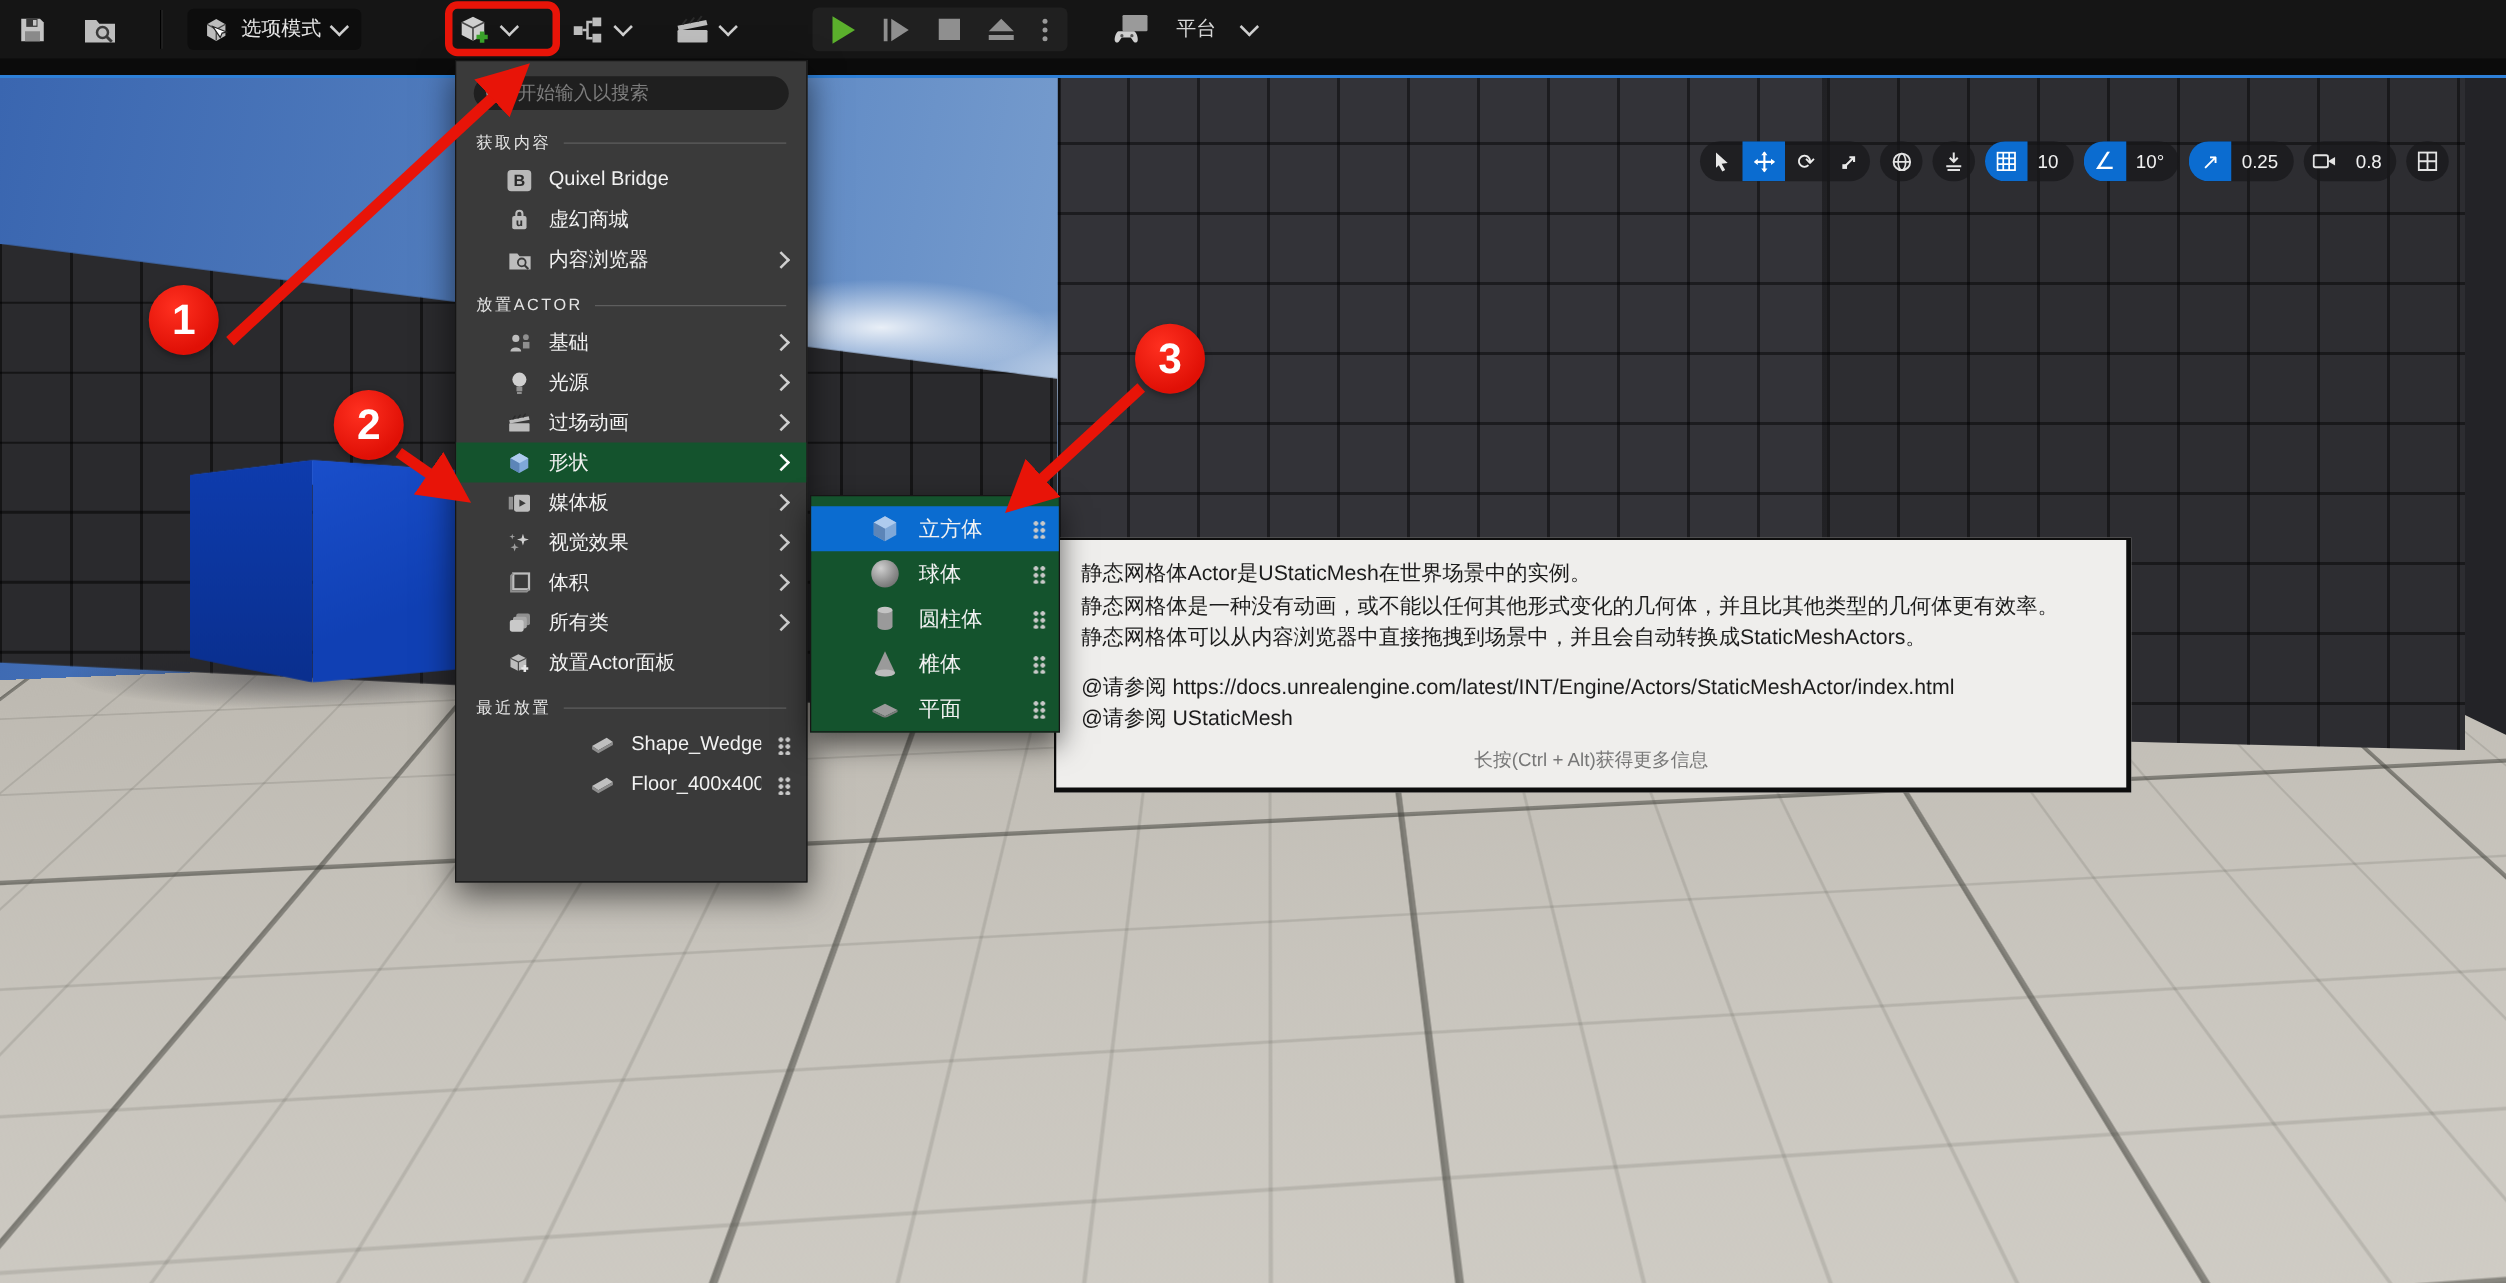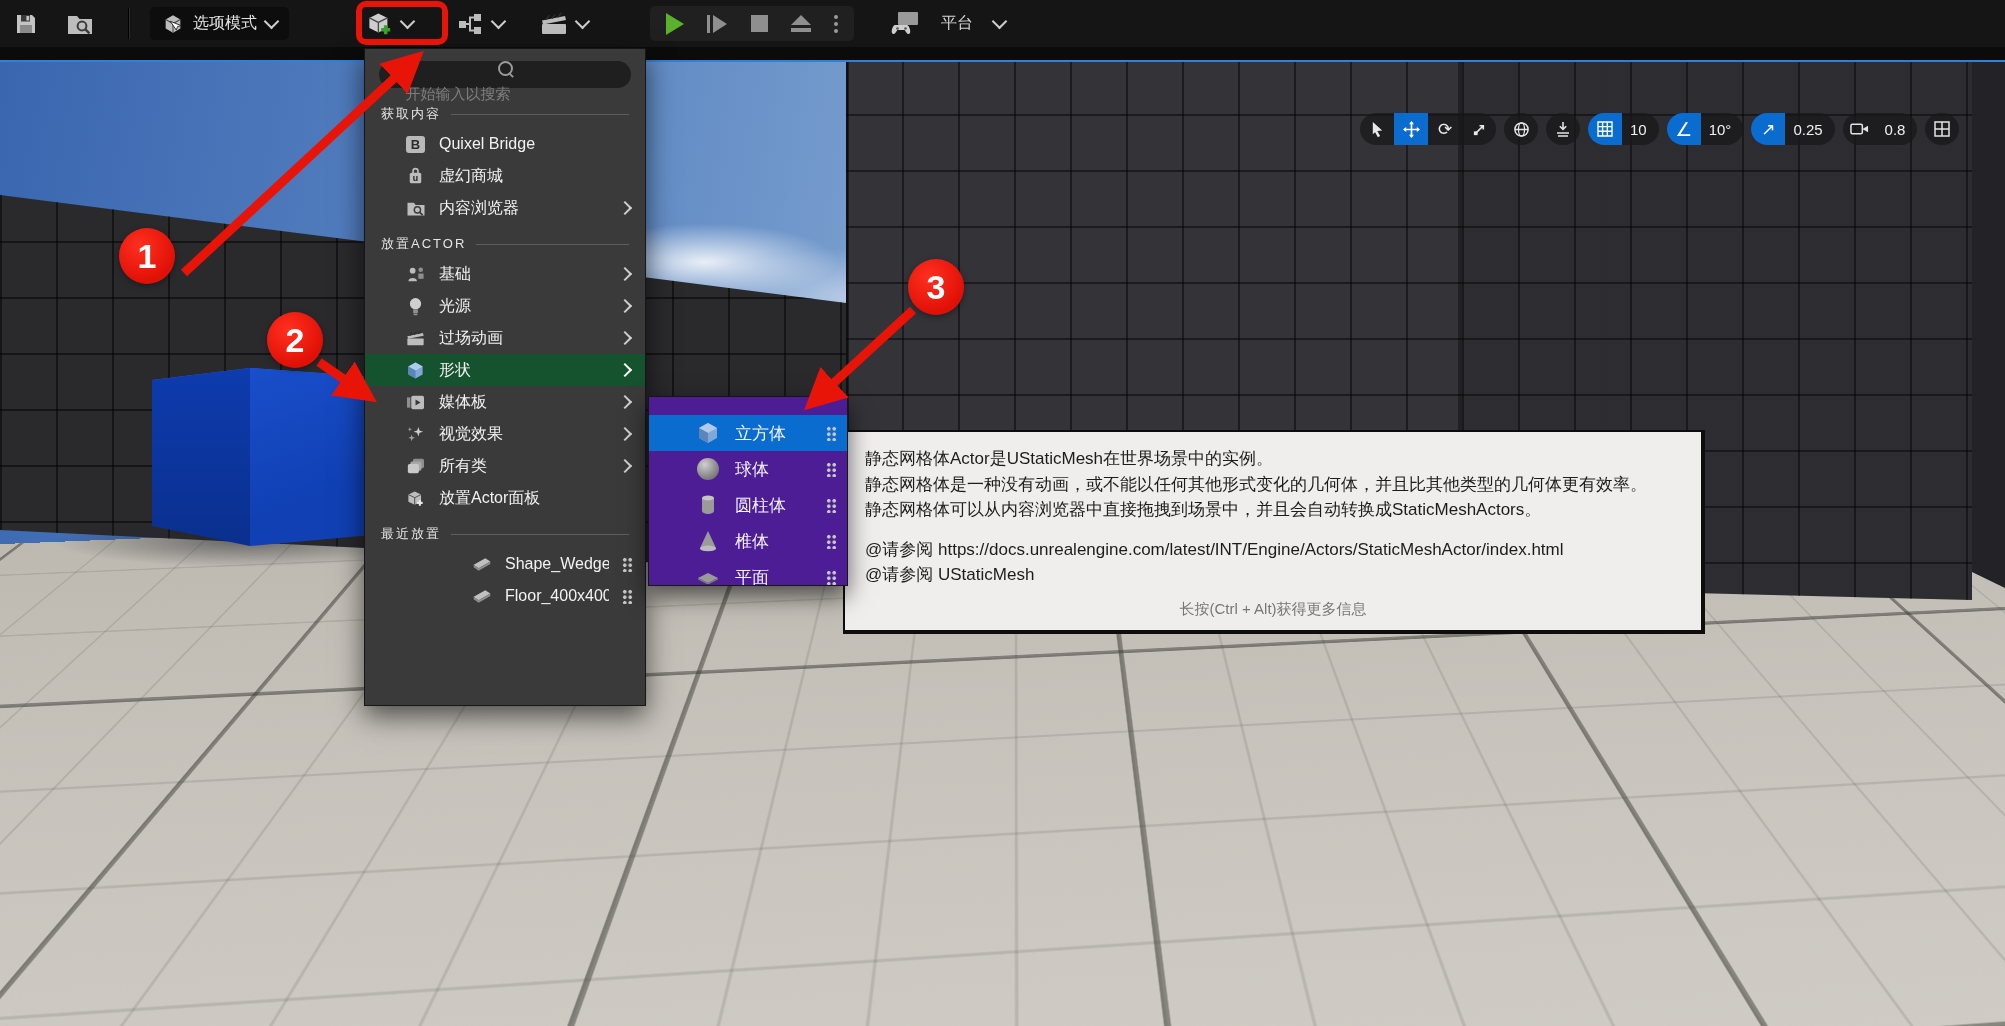--- a/index.html
+++ b/index.html
@@ -87,43 +87,43 @@
   .seg.active{background:#0b6cd0;}
   .seg-val{display:flex;align-items:center;color:#f0f0f0;font-size:15px;padding:0 12px 0 8px;}
   .ico-seg{width:34px;display:flex;align-items:center;justify-content:center;}
   .ico-seg.blue{background:#0b6cd0;}
   .uni{color:#eee;font-size:17px;line-height:1;}
 
   
   .menu{position:absolute;left:364px;top:48px;width:282px;height:658px;background:#3a3a3a;border:1px solid #161616;
         box-shadow:0 10px 26px rgba(0,0,0,.6);z-index:50;box-sizing:border-box;}
   .search{margin:12px 14px 6px 14px;height:27px;background:#1f1f1f;border-radius:14px;display:flex;align-items:center;
-          padding:0 10px;gap:8px;flex-direction:column;}
+          padding:0 10px;gap:8px;}
   .search input{flex:1;background:transparent;border:none;outline:none;color:#cfcfcf;font-size:15px;
                 font-family:inherit;min-width:0;}
   .search input::placeholder{color:#7d7d7d;}
   .mag{width:11px;height:11px;border:2px solid #9a9a9a;border-radius:50%;position:relative;flex:none;}
   .mag::after{content:"";position:absolute;width:2px;height:6px;background:#9a9a9a;left:10px;top:9px;transform:rotate(-45deg);}
   .sect{display:flex;align-items:center;gap:10px;color:#e5e5e5;font-size:13px;letter-spacing:2px;
         padding:11px 16px 5px 16px;}
   .sect::after{content:"";flex:1;height:1px;background:#5e5e5e;}
   .mrow{display:flex;align-items:center;height:32px;padding:0 12px 0 40px;gap:13px;color:#f2f2f2;font-size:16px;cursor:default;}
   .mrow .ic{width:21px;height:21px;flex:none;display:flex;align-items:center;justify-content:center;}
   .mrow .lbl{flex:1;white-space:nowrap;overflow:hidden;}
   .chev{width:8px;height:8px;border-right:2px solid #cfcfcf;border-top:2px solid #cfcfcf;transform:rotate(45deg);flex:none;margin-right:3px;}
   .mrow.sel{background:#14532d;}
   .dots{width:11px;height:15px;flex:none;background-image:radial-gradient(circle,#c9c9c9 1.6px,transparent 2px);
         background-size:5.5px 5.5px;background-position:0 0;}
   .bchip{width:19px;height:17px;background:#b9b9b9;border-radius:3px;color:#2a2a2a;font-weight:bold;font-size:13px;
          display:flex;align-items:center;justify-content:center;}
   .recent{padding-left:62px;margin-left:44px;}
 
   
-  .submenu{position:absolute;left:648px;top:396px;width:200px;height:190px;background:#4c1d95;border:1px solid #161616;
-           box-shadow:0 10px 22px rgba(0,0,0,.6);z-index:55;box-sizing:border-box;padding-top:18px;}
+  .submenu{position:absolute;left:648px;top:396px;width:200px;height:190px;background:#14532d;border:1px solid #161616;
+           box-shadow:0 10px 22px rgba(0,0,0,.6);z-index:55;box-sizing:border-box;padding-top:8px;}
   .srow{display:flex;align-items:center;height:36px;padding:0 10px 0 46px;gap:14px;color:#f2f2f2;font-size:17px;}
   .srow .ic{width:26px;height:26px;flex:none;display:flex;align-items:center;justify-content:center;}
   .srow .lbl{flex:1;}
   .srow.sel{background:#0b6cd0;}
   .sph{width:22px;height:22px;border-radius:50%;background:radial-gradient(circle at 35% 30%,#cfcfcf,#8d8d8d 55%,#5c5c5c);}
 
   
   .tooltip{position:absolute;left:843px;top:430px;width:862px;background:#efeeec;color:#1c1c1c;z-index:45;
            border:2px solid #0d0d0d;border-right-width:4px;border-bottom-width:4px;
            padding:14px 20px 10px 20px;font-size:17px;line-height:1.5;box-sizing:border-box;}
@@ -429,20 +429,30 @@
   </div>
   <div class="mrow">
     <span class="ic">
       <svg width="19" height="19" viewBox="0 0 20 20">
           <path d="M13 2l1.2 3.8L18 7l-3.8 1.2L13 12l-1.2-3.8L8 7l3.8-1.2z" fill="#cfcfcf"></path>
           <path d="M6 10l.9 2.6L9.5 13.5l-2.6.9L6 17l-.9-2.6L2.5 13.5l2.6-.9z" fill="#9f9f9f"></path>
           <path d="M4 2l.6 1.9L6.5 4.5l-1.9.6L4 7l-.6-1.9L1.5 4.5l1.9-.6z" fill="#9f9f9f"></path>
         </svg>
     </span>
     <span class="lbl">视觉效果</span>
+    <span class="chev"></span>
+  </div>
+  <div class="mrow">
+    <span class="ic">
+      <svg width="18" height="18" viewBox="0 0 20 20">
+          <rect x="4" y="2" width="14" height="14" fill="none" stroke="#bdbdbd" stroke-width="2"></rect>
+          <path d="M4 2L2 4v14h14l2-2" fill="none" stroke="#8f8f8f" stroke-width="1.6"></path>
+        </svg>
+    </span>
+    <span class="lbl">体积</span>
     <span class="chev"></span>
   </div>
   <div class="mrow">
     <span class="ic">
       <svg width="19" height="17" viewBox="0 0 22 20">
           <rect x="8" y="1" width="13" height="11" rx="2" fill="#8f8f8f"></rect>
           <rect x="5" y="4" width="13" height="11" rx="2" fill="#a8a8a8"></rect>
           <rect x="2" y="7" width="13" height="11" rx="2" fill="#c9c9c9"></rect>
         </svg>
     </span>

